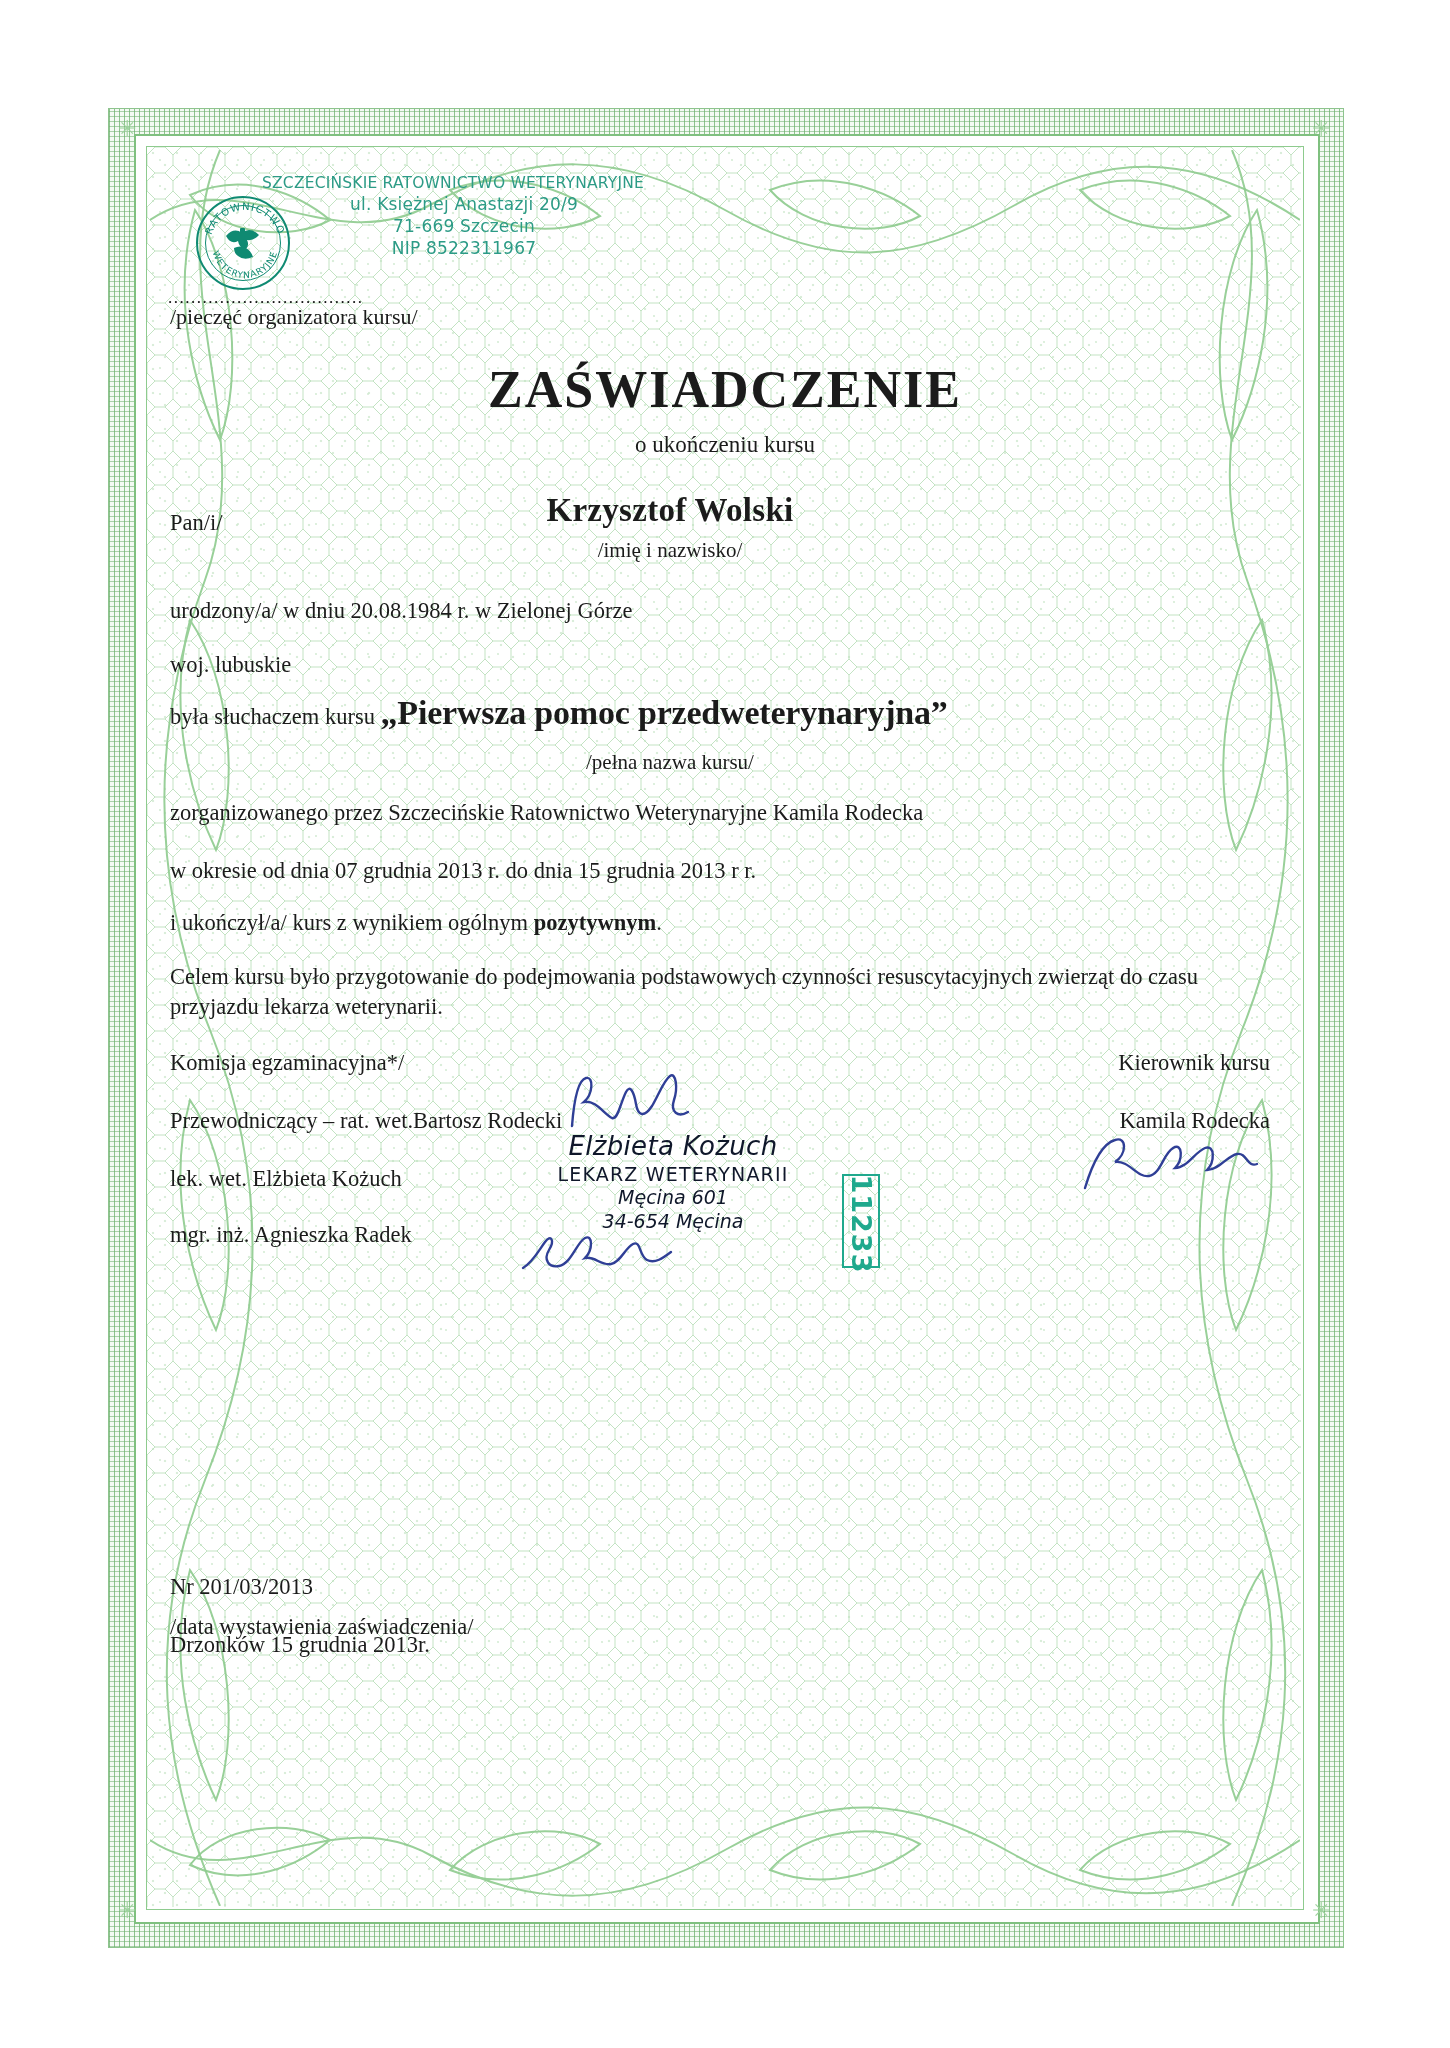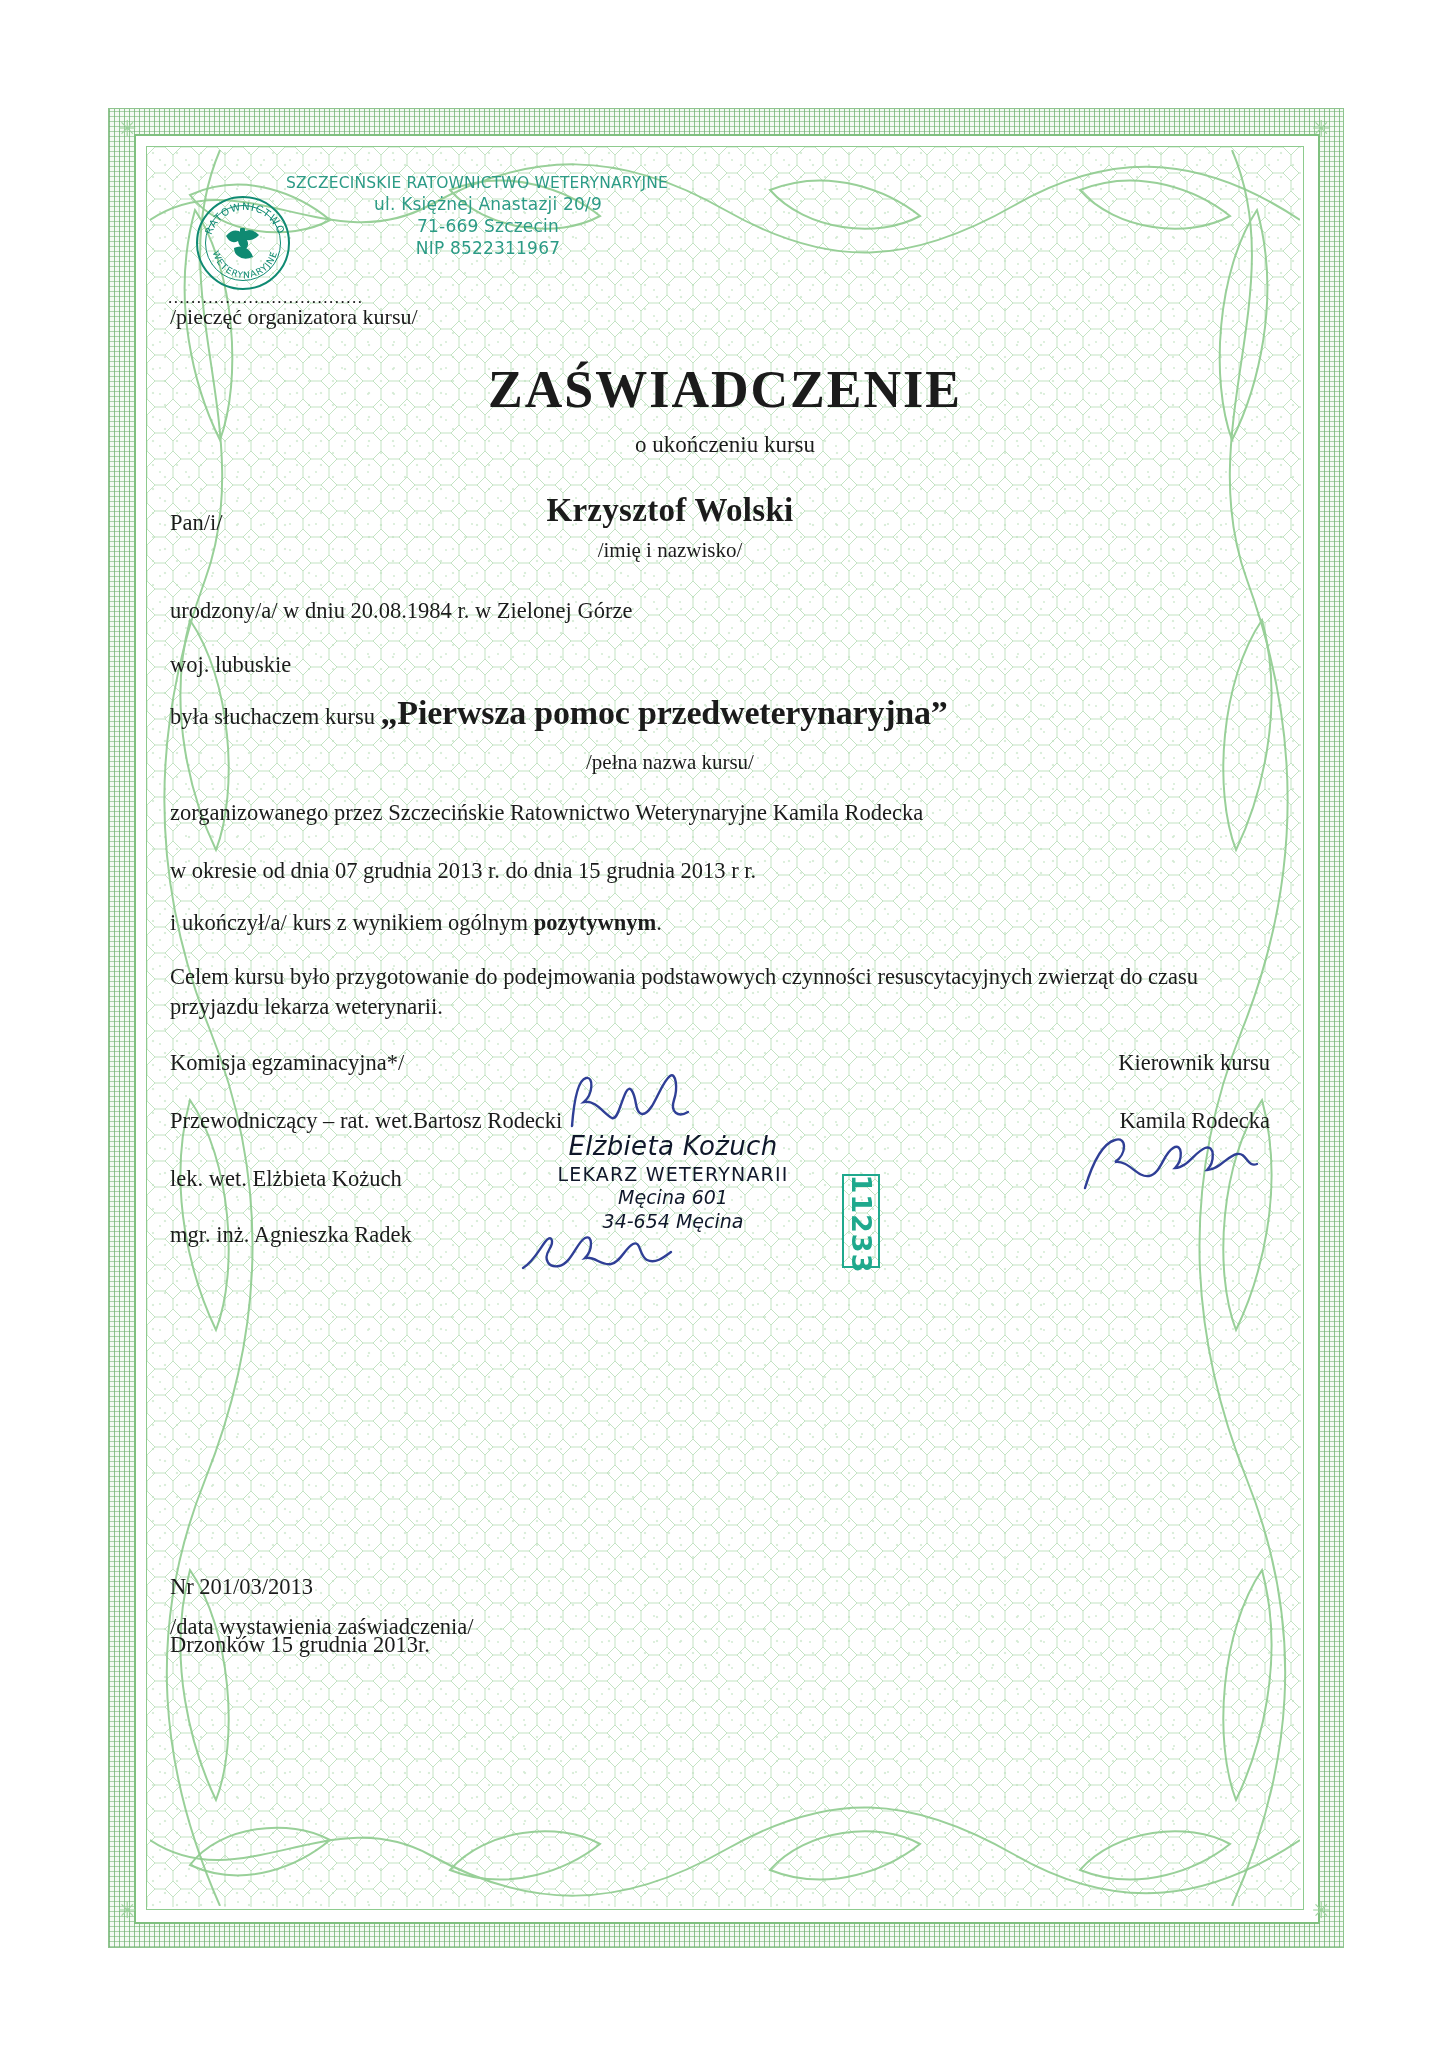--- a/index.html
+++ b/index.html
@@ -108,21 +108,20 @@
     color: #1b8f7a;
   }
   .org-stamp-lines {
     position: absolute;
     left: 92px;
     top: 4px;
     width: 390px;
     text-align: center;
     font-family: "DejaVu Sans", sans-serif;
     letter-spacing: 0.2px;
-    margin-left: 24px;
   }
   .org-l1 {
     font-size: 15.5px;
     white-space: nowrap;
     color: #2c9b86;
     text-align: left;
   }
   .org-l2, .org-l3, .org-l4 {
     font-size: 17px;
     color: #2c9b86;

